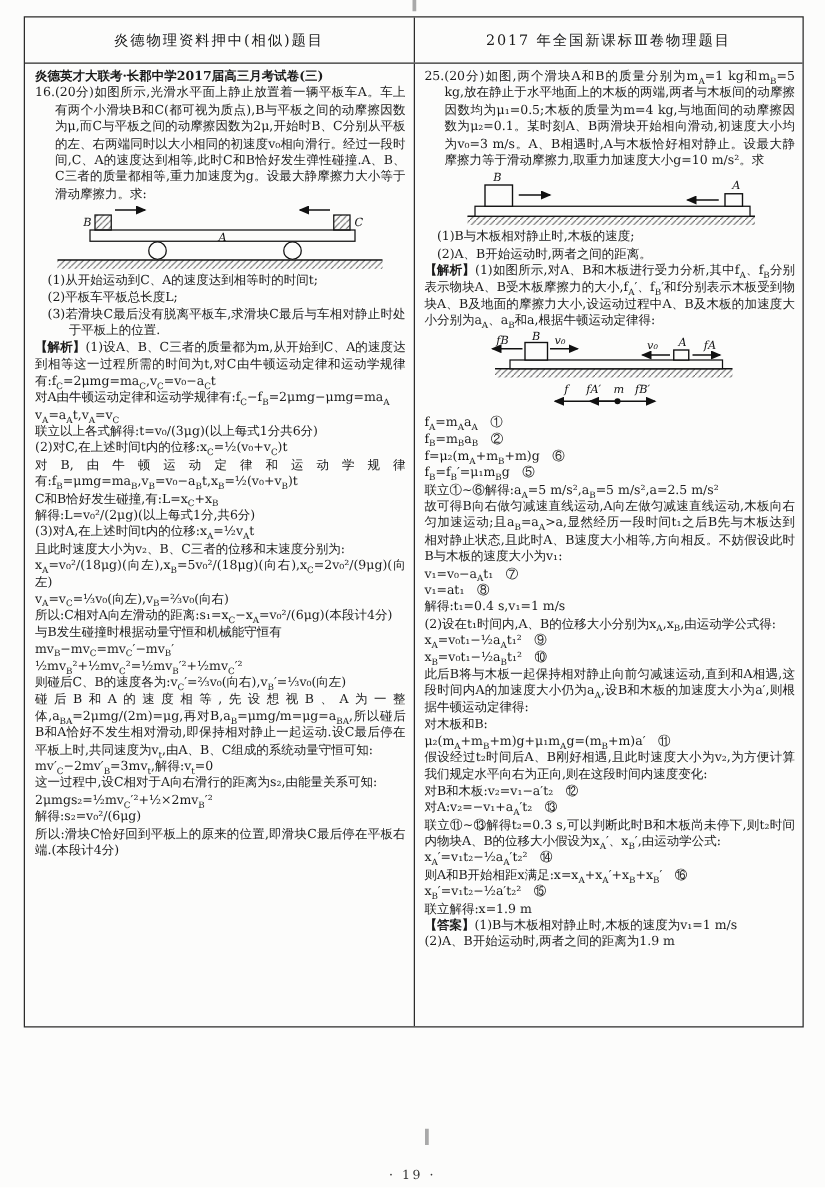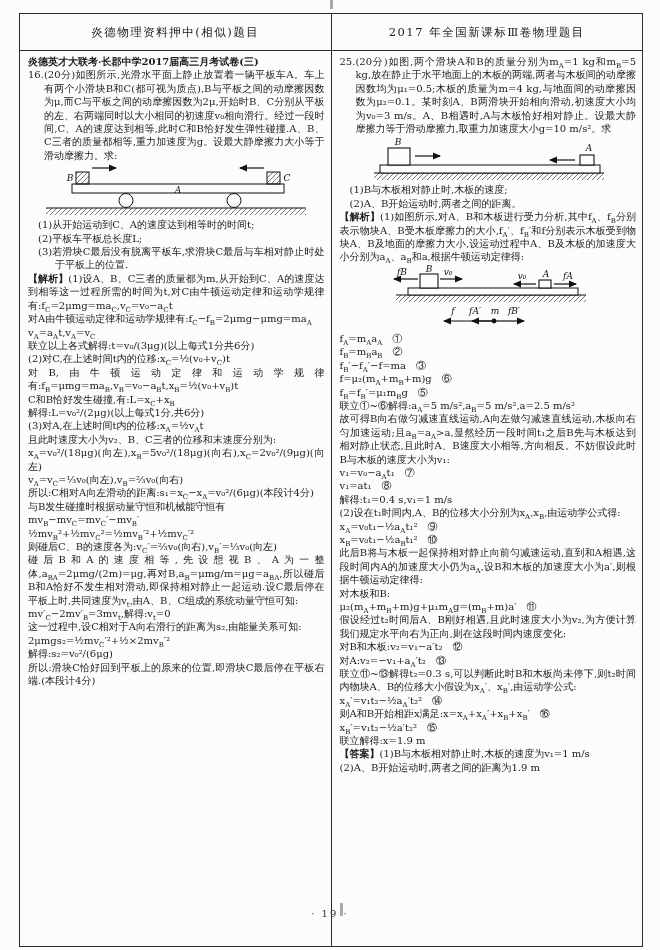--- a/index.html
+++ b/index.html
@@ -1,38 +1,38 @@
 <!DOCTYPE html>
 <html><head>
 <meta charset="utf-8">
 <style>
   html,body{margin:0;padding:0;background:#ffffff;}
   .page{position:relative;width:660px;height:950px;background:#fcfcfb;overflow:hidden;
         font-family:"DejaVu Serif","Liberation Serif",serif;color:#1b1b1b;}
   .reg-tick{position:absolute;width:3px;background:#a9a9a9;}
   .reg-tick.top{left:330px;top:0;height:9px;}
   .reg-tick.bottom{left:340px;top:903px;height:13px;}
-  .frame{position:absolute;left:19px;top:13px;width:624px;height:934px;
+  .frame{position:absolute;left:19px;top:13px;width:624px;height:809px;
          border:1.6px solid #2b2b2b;display:flex;flex-direction:column;box-sizing:border-box;background:#fcfcfb;}
   .frame-header{flex:0 0 36px;display:flex;border-bottom:1.6px solid #2b2b2b;}
   .header-cell{flex:1;display:flex;align-items:center;justify-content:center;
                font-size:11.5px;letter-spacing:1.5px;}
   .header-cell.right{border-left:1.6px solid #2b2b2b;}
   .frame-body{flex:1;display:flex;overflow:hidden;}
   .col{flex:1;padding:4px 6px 4px 8px;overflow:hidden;font-size:10px;line-height:13.4px;
        text-align:justify;}
   .col.rightcol{border-left:1.6px solid #2b2b2b;}
   .p{margin:0;}
   .bold{font-weight:bold;}
   .stem{padding-left:16px;text-indent:-16px;}
   .q{padding-left:27px;text-indent:-17px;}
   .lbl{font-weight:bold;}
   sub{font-size:7px;line-height:0;}
   .figwrap{display:flex;justify-content:center;margin:1px 0;}
-  .footer{position:absolute;left:0;top:908px;width:660px;text-align:center;
+  .footer{position:absolute;left:0;top:935px;width:660px;text-align:center;
           font-size:10px;color:#333;letter-spacing:2px;}
   svg text{font-family:"DejaVu Serif","Liberation Serif",serif;font-style:italic;font-size:9px;fill:#111;}
 </style>
 </head>
 <body>
 
 <div class="page">
   <div class="reg-tick top"></div>
 
   <div class="frame">
@@ -162,21 +162,20 @@
             <circle cx="138" cy="56" r="2.4" fill="#111"></circle>
             <text x="97" y="49" text-anchor="middle">f</text>
             <text x="119" y="49" text-anchor="middle">fA′</text>
             <text x="139" y="49" text-anchor="middle">m</text>
             <text x="158" y="49" text-anchor="middle">fB′</text>
           </svg>
         </div>
 
         <p class="p">f<sub>A</sub>=m<sub>A</sub>a<sub>A</sub>　①</p>
         <p class="p">f<sub>B</sub>=m<sub>B</sub>a<sub>B</sub>　②</p>
-        <p class="p">f<sub>B</sub>′−f<sub>A</sub>′−f=ma　③</p>
         <p class="p">f=μ₂(m<sub>A</sub>+m<sub>B</sub>+m)g　⑥</p>
         <p class="p">f<sub>B</sub>=f<sub>B</sub>′=μ₁m<sub>B</sub>g　⑤</p>
         <p class="p">联立①~⑥解得:a<sub>A</sub>=5 m/s²,a<sub>B</sub>=5 m/s²,a=2.5 m/s²</p>
         <p class="p">故可得B向右做匀减速直线运动,A向左做匀减速直线运动,木板向右匀加速运动;且a<sub>B</sub>=a<sub>A</sub>&gt;a,显然经历一段时间t₁之后B先与木板达到相对静止状态,且此时A、B速度大小相等,方向相反。不妨假设此时B与木板的速度大小为v₁:</p>
         <p class="p">v₁=v₀−a<sub>A</sub>t₁　⑦</p>
         <p class="p">v₁=at₁　⑧</p>
         <p class="p">解得:t₁=0.4 s,v₁=1 m/s</p>
         <p class="p">(2)设在t₁时间内,A、B的位移大小分别为x<sub>A</sub>,x<sub>B</sub>,由运动学公式得:</p>
         <p class="p">x<sub>A</sub>=v₀t₁−½a<sub>A</sub>t₁²　⑨</p>
         <p class="p">x<sub>B</sub>=v₀t₁−½a<sub>B</sub>t₁²　⑩</p>

